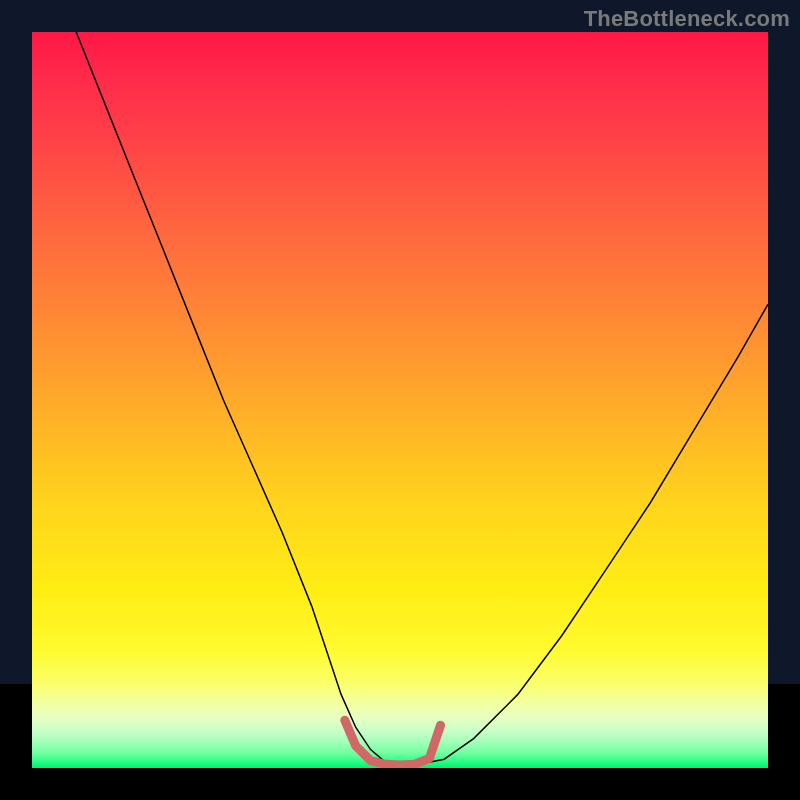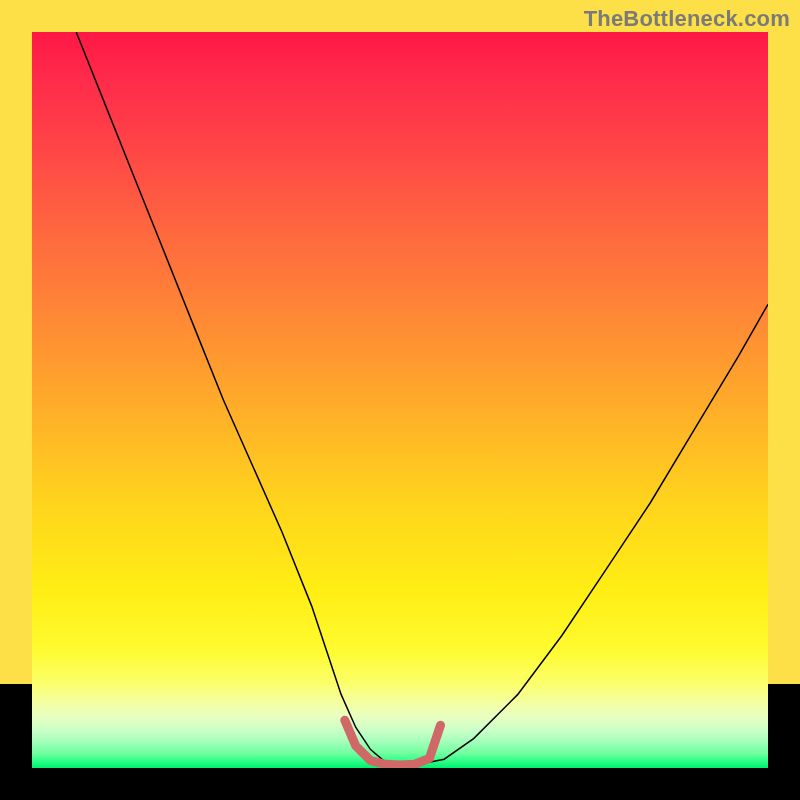--- a/index.html
+++ b/index.html
@@ -8,21 +8,21 @@
     width: 800px;
     height: 800px;
     background: #000;
     overflow: hidden;
     font-family: Arial, Helvetica, sans-serif;
   }
   .frame {
     position: relative;
     width: 800px;
     height: 684px;
-    background: #fde047;
+    background: #0f172a;
   }
   .plot-area {
     position: absolute;
     left: 32px;
     top: 32px;
     width: 736px;
     height: 736px;
     
     background: linear-gradient(
       to bottom,

